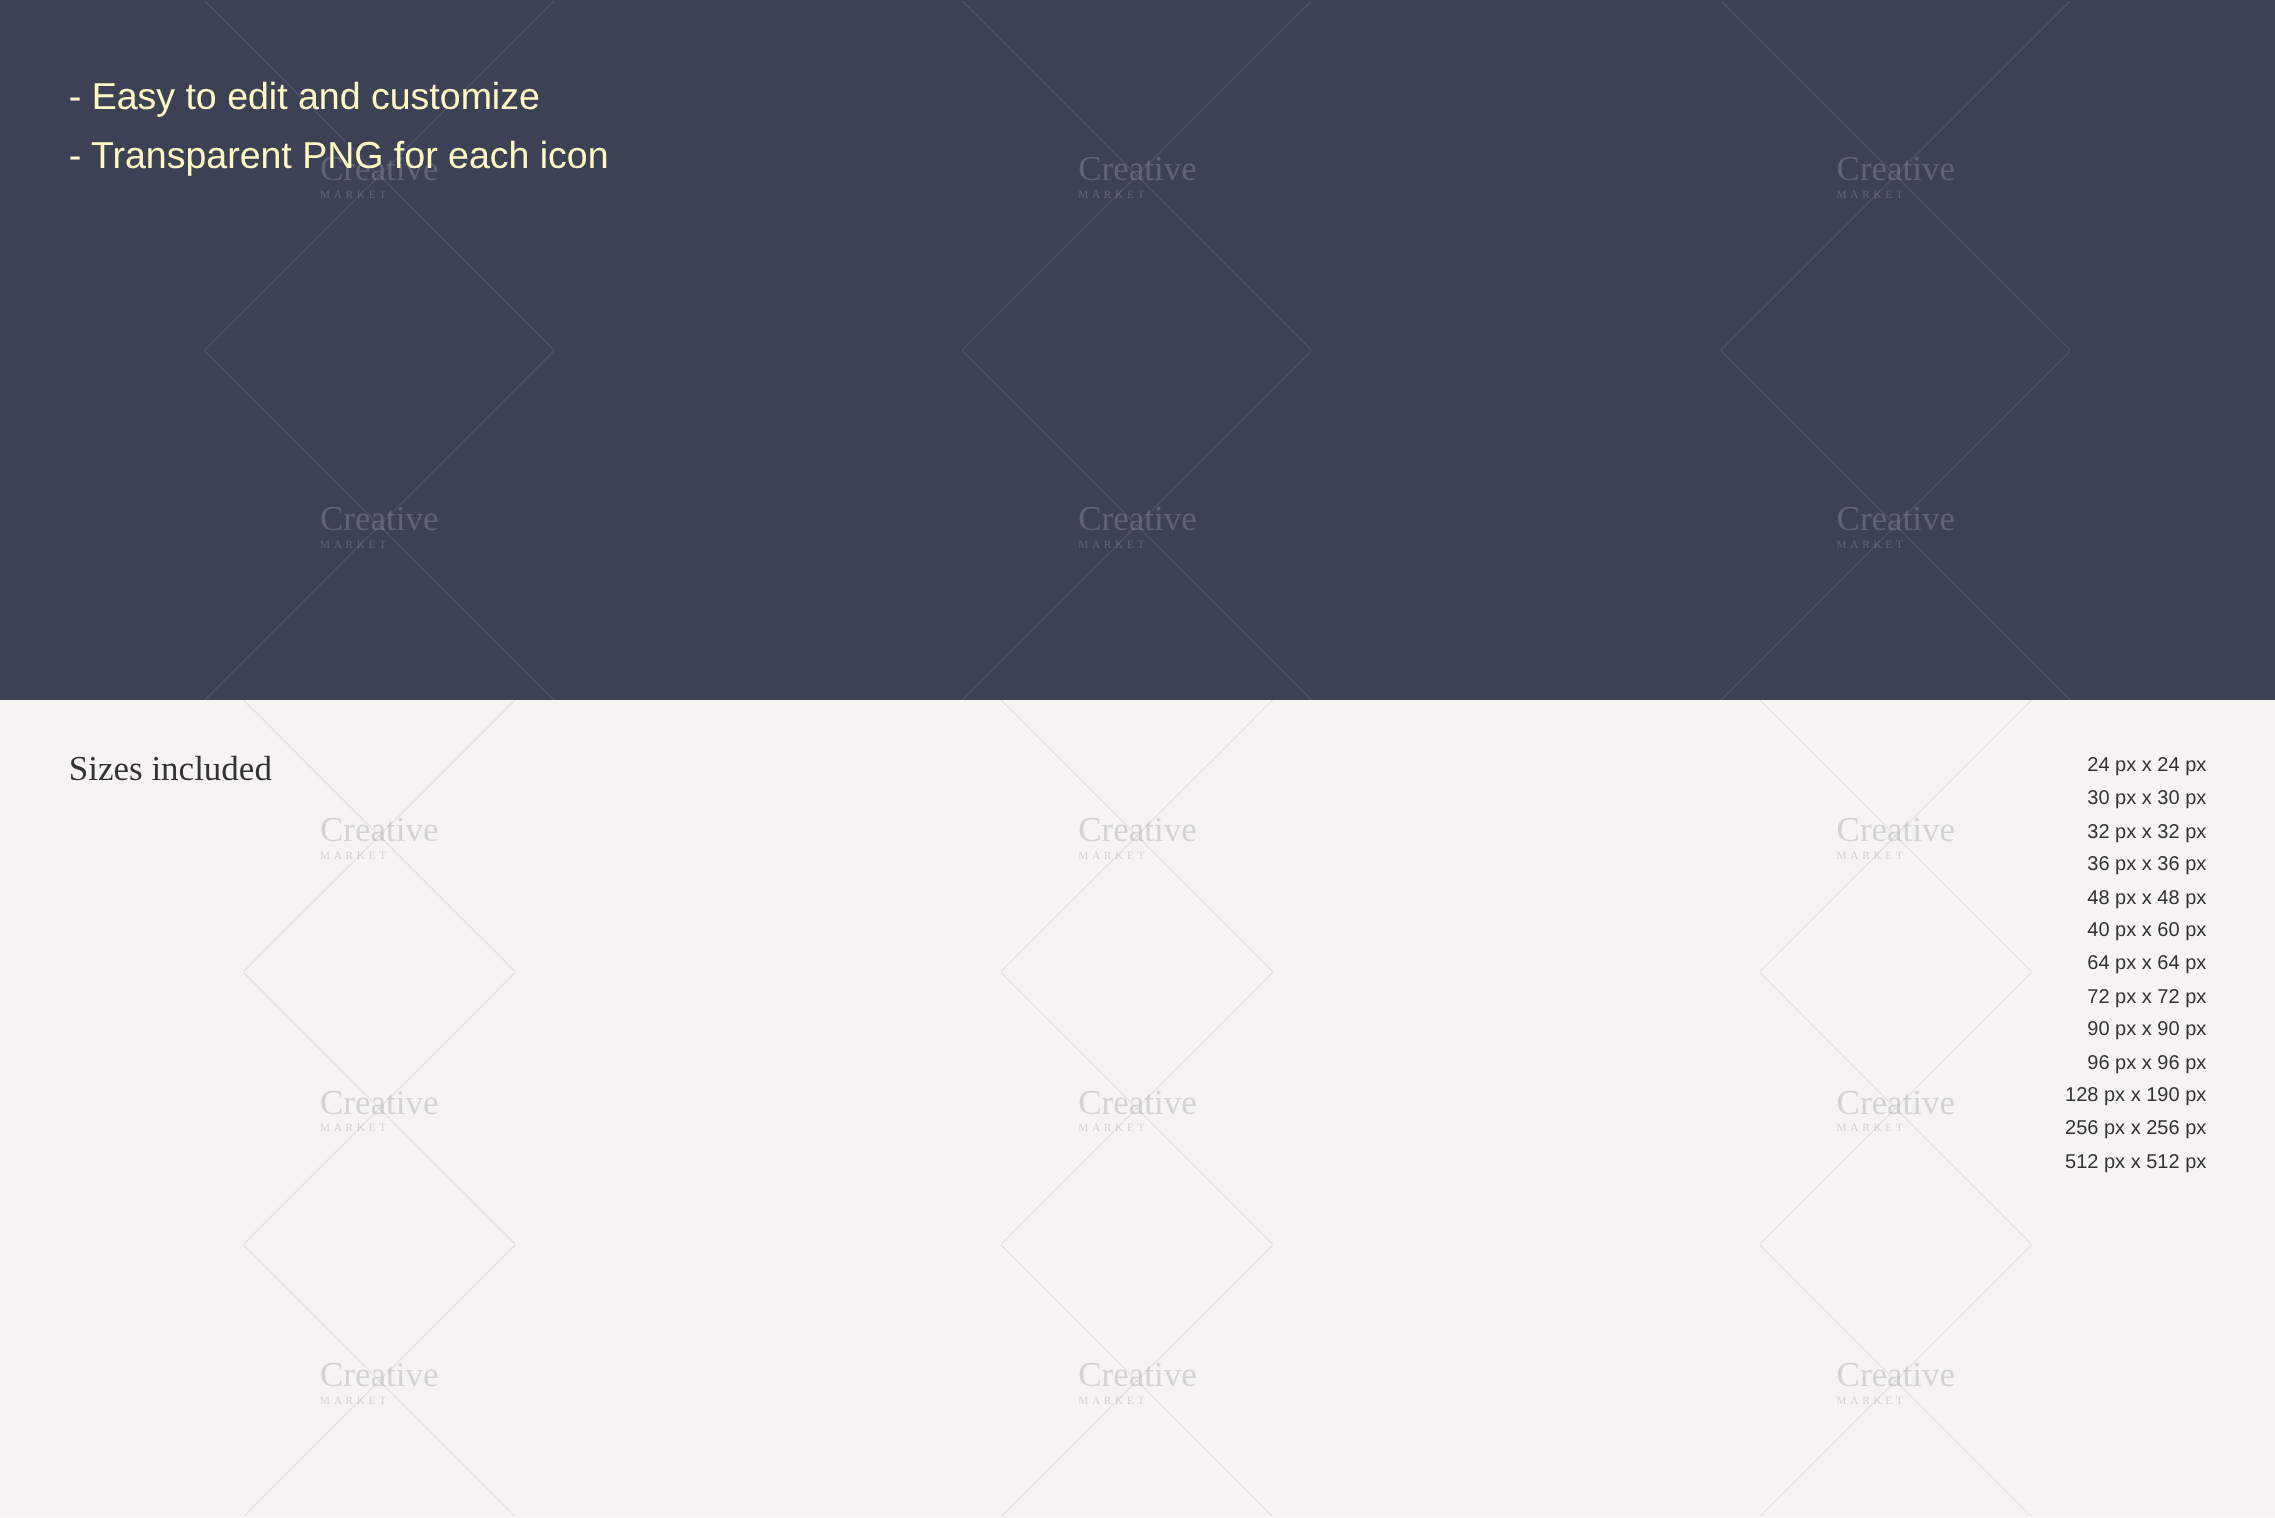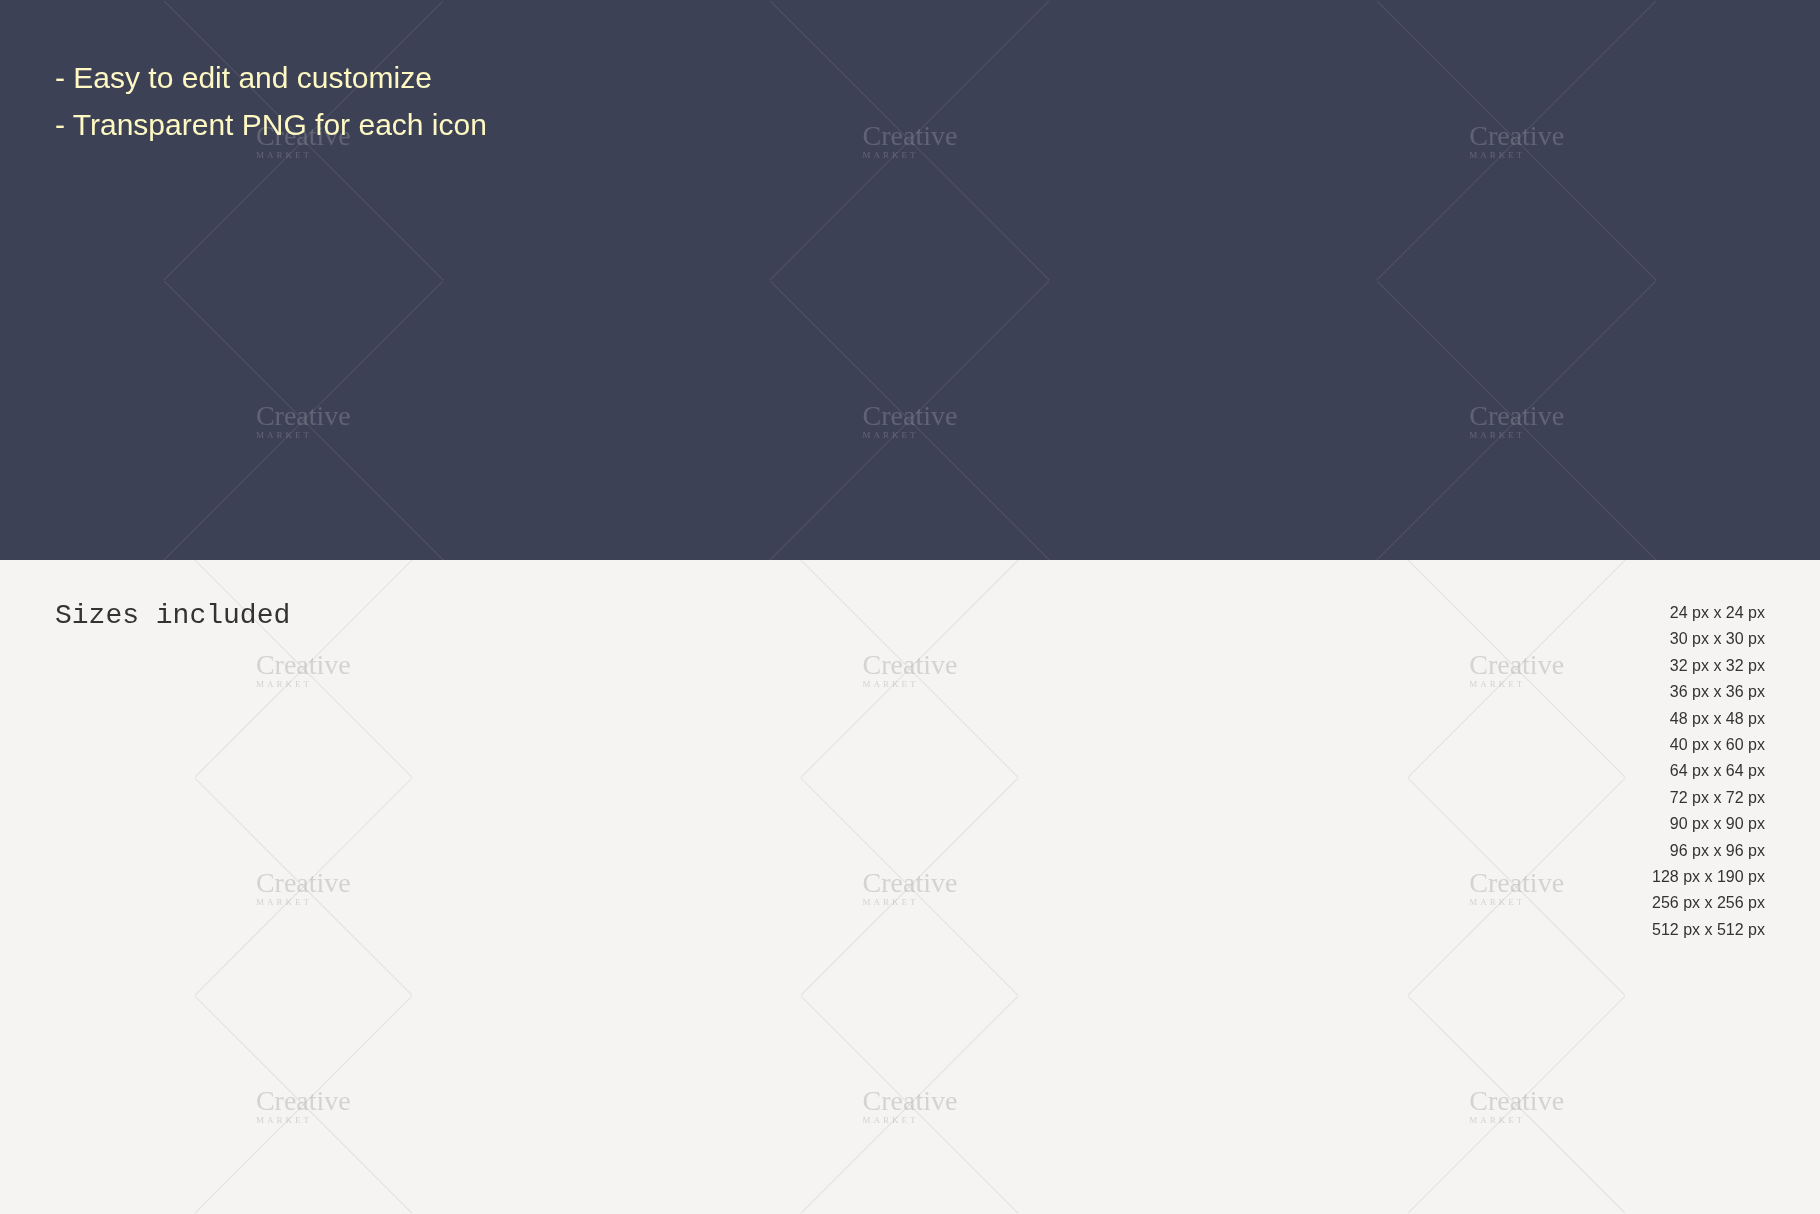--- a/index.html
+++ b/index.html
@@ -129,21 +129,21 @@
     .sizes-overlay {
       position: absolute;
       top: 40px;
       left: 55px;
       z-index: 10;
     }
 
     .sizes-title {
       font-size: 28px;
       color: #333;
-      font-family: Liberation Mono, monospace;
+      font-family: Liberation Serif, serif;
       font-weight: 400;
     }
 
     .sizes-list-overlay {
       position: absolute;
       top: 40px;
       right: 55px;
       z-index: 10;
     }
 

